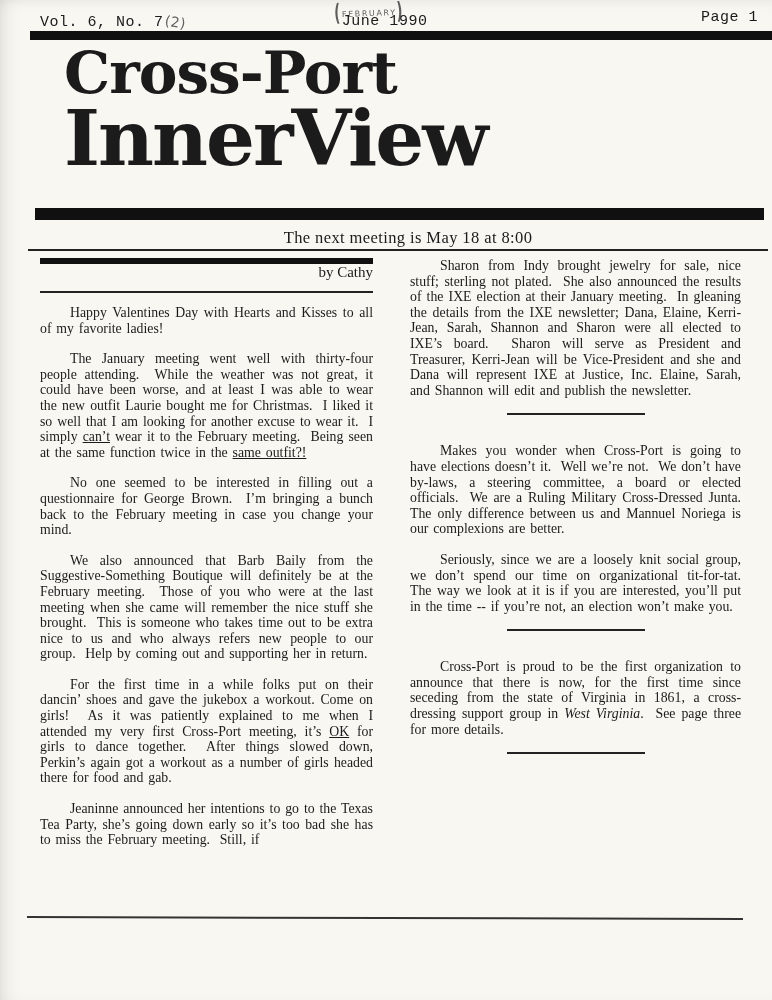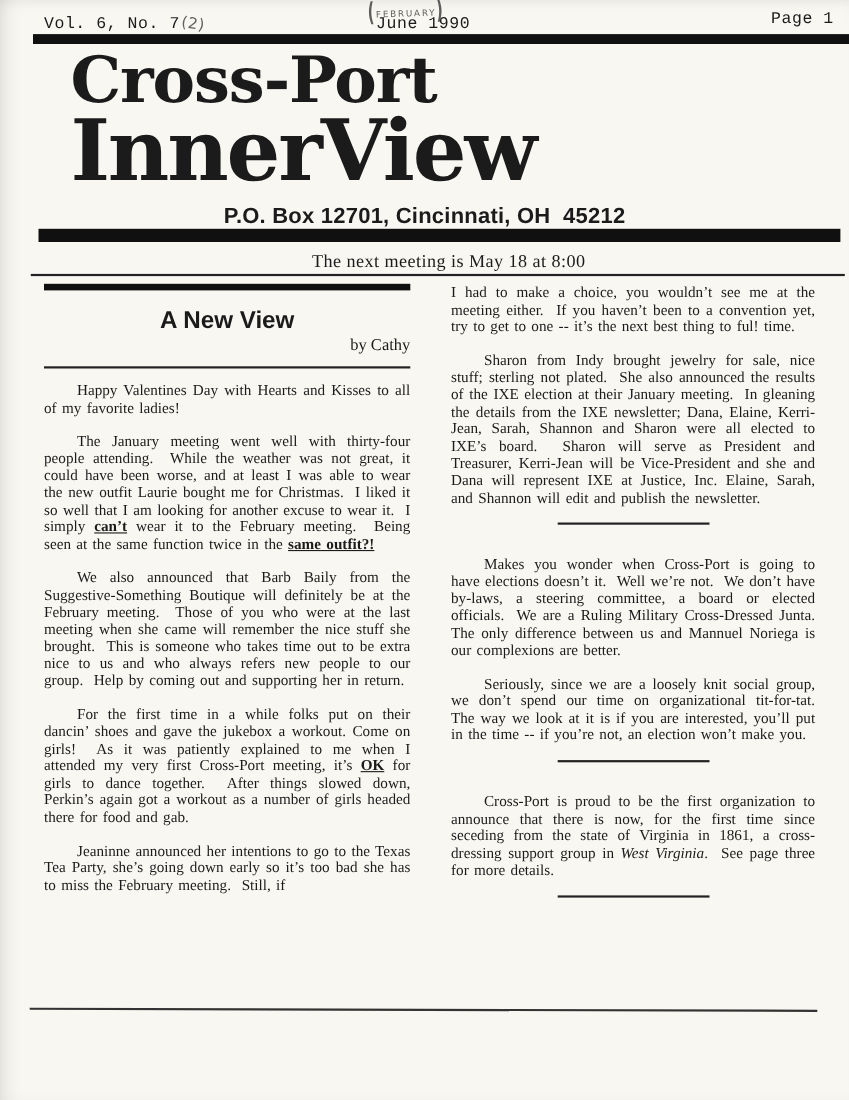--- a/index.html
+++ b/index.html
@@ -63,21 +63,21 @@
     font-family:"Liberation Sans", sans-serif; font-weight:bold; font-size:22px;
   }
   .byline { text-align:right; font-size:15px; margin-bottom:10px; }
   .title-rule { height:2px; background:#222; margin-bottom:12px; }
   .para {
     margin:0 0 15px 0; text-indent:30px; text-align:justify;
     font-size:13.8px; line-height:15.6px; word-spacing:1.4px;
     white-space:pre-wrap;
   }
   .para.noindent { text-indent:0; }
-  .para .u { text-decoration:underline;font-weight:bold; }
+  .para .u { text-decoration:underline; }
   .para .i { font-style:italic; }
   .col-divider { width:138px; height:2px; background:#222; margin:13px auto 28px auto; }
 </style>
 </head>
 <body>
 
 <div class="page">
 
   <div class="top-header">
     <span class="hdr-left"><span>Vol. 6, No. 7</span><span class="hw hw-vol">(2)</span></span>
@@ -87,44 +87,42 @@
     </span>
     <span class="hdr-right">Page 1</span>
   </div>
 
   <div class="rule thick1"></div>
 
   <div class="masthead">
     <div class="mast-line1">Cross-Port</div>
     <div class="mast-line2">InnerView</div>
   </div>
-  <div class="mast-address">P.O. Box 12701, Cincinnati, OH  45212</div>
 
   <div class="rule thick2"></div>
 
   <div class="banner">The next meeting is May 18 at 8:00</div>
   <div class="rule thin-full"></div>
 
   <div class="col left-col">
     <div class="col-bar"></div>
-    <h2 class="article-title">A New View</h2>
     <div class="byline">by Cathy</div>
     <div class="rule title-rule"></div>
     <div class="col-body">
         <p class="para">Happy Valentines Day with Hearts and Kisses to all of my favorite ladies!</p>
         <p class="para">The January meeting went well with thirty-four people attending.  While the weather was not great, it could have been worse, and at least I was able to wear the new outfit Laurie bought me for Christmas.  I liked it so well that I am looking for another excuse to wear it.  I simply <span class="u ">can’t</span> wear it to the February meeting.  Being seen at the same function twice in the <span class="u ">same outfit?!</span></p>
+        <p class="para">No one seemed to be interested in filling out a questionnaire for George Brown.  I’m bringing a bunch back to the February meeting in case you change your mind.</p>
         <p class="para">We also announced that Barb Baily from the Suggestive-Something Boutique will definitely be at the February meeting.  Those of you who were at the last meeting when she came will remember the nice stuff she brought.  This is someone who takes time out to be extra nice to us and who always refers new people to our group.  Help by coming out and supporting her in return.</p>
         <p class="para">For the first time in a while folks put on their dancin’ shoes and gave the jukebox a workout. Come on girls!  As it was patiently explained to me when I attended my very first Cross-Port meeting, it’s <span class="u ">OK</span> for girls to dance together.  After things slowed down, Perkin’s again got a workout as a number of girls headed there for food and gab.</p>
         <p class="para">Jeaninne announced her intentions to go to the Texas Tea Party, she’s going down early so it’s too bad she has to miss the February meeting.  Still, if</p>
       </div>
   </div>
 
   <div class="col right-col">
     <div class="col-body">
-        <p class="para noindent">I had to make a choice, you wouldn’t see me at the meeting either.  If you haven’t been to a convention yet, try to get to one -- it’s the next best thing to ful! time.</p>
         <p class="para">Sharon from Indy brought jewelry for sale, nice stuff; sterling not plated.  She also announced the results of the IXE election at their January meeting.  In gleaning the details from the IXE newsletter; Dana, Elaine, Kerri-Jean, Sarah, Shannon and Sharon were all elected to IXE’s board.  Sharon will serve as President and Treasurer, Kerri-Jean will be Vice-President and she and Dana will represent IXE at Justice, Inc. Elaine, Sarah, and Shannon will edit and publish the newsletter.</p>
         <div class="col-divider"></div>
         <p class="para">Makes you wonder when Cross-Port is going to have elections doesn’t it.  Well we’re not.  We don’t have by-laws, a steering committee, a board or elected officials.  We are a Ruling Military Cross-Dressed Junta.  The only difference between us and Mannuel Noriega is our complexions are better.</p>
         <p class="para">Seriously, since we are a loosely knit social group, we don’t spend our time on organizational tit-for-tat.  The way we look at it is if you are interested, you’ll put in the time -- if you’re not, an election won’t make you.</p>
         <div class="col-divider"></div>
         <p class="para">Cross-Port is proud to be the first organization to announce that there is now, for the first time since seceding from the state of Virginia in 1861, a cross-dressing support group in <span class="i">West Virginia</span>.  See page three for more details.</p>
         <div class="col-divider"></div>
       </div>
   </div>
 

